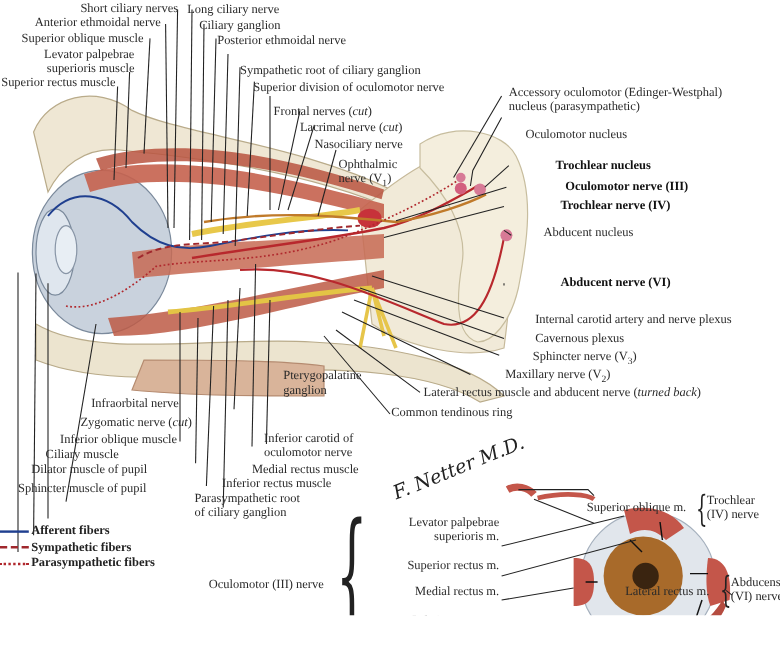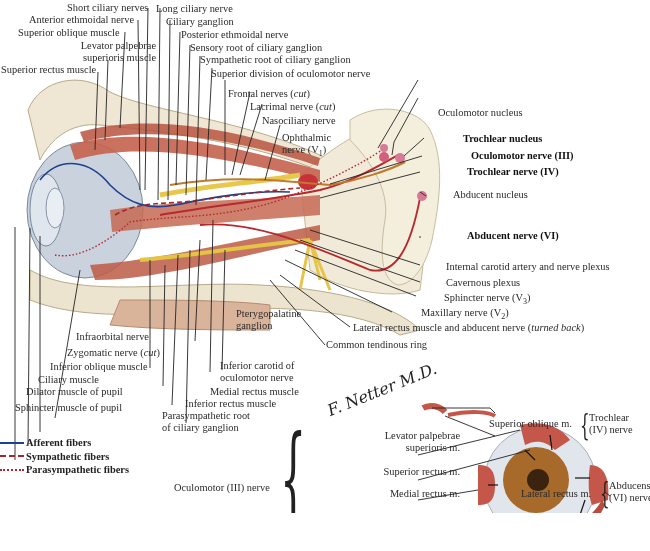--- a/index.html
+++ b/index.html
@@ -2,21 +2,21 @@
 <html><head>
 <meta charset="utf-8">
 <style>
   html, body { margin:0; padding:0; background:#ffffff; }
   #stage { position:relative; width:650px; height:513px; overflow:hidden; background:#fff;
     font-family:"Liberation Serif","DejaVu Serif",serif; color:#222; }
   #art { position:absolute; left:0; top:0; width:650px; height:551px; }
   .lbl { position:absolute; font-size:10.4px; line-height:12px; white-space:nowrap; color:#2a2a2a; }
   .lbl.b { font-weight:bold; color:#111;margin-left:17px; }
   .lbl i { font-style:italic; }
-  .lbl.r { text-align:right;margin-left:44px; }
+  .lbl.r { text-align:right; }
   .legend { position:absolute; left:0; top:436px; font-size:10.4px; line-height:13.5px; font-weight:bold; color:#222; }
   .legend .row { display:flex; align-items:center; height:13.5px; }
   .legend .sw { width:24px; height:0; margin-right:2px; }
   .sig { position:absolute; left:324px; top:380px; font-family:"DejaVu Serif",serif; font-style:italic; font-size:16px; transform:rotate(-22deg); color:#222; }
   .lefteye { position:absolute; left:504px; top:525px; font-family:"Liberation Sans",sans-serif; font-weight:bold; font-size:10px; color:#222; }
   .brace { position:absolute; font-family:"DejaVu Serif",serif; color:#222; }
 </style>
 </head>
 <body>
 
@@ -139,31 +139,34 @@
   <div class="lbl" style="left:18px;top:27px">Superior oblique muscle</div>
   <div class="lbl r" style="left:33px;top:40px">
     <div style="padding-left:0">Levator palpebrae</div>
     <div style="padding-left:6px">superioris muscle</div>
   </div>
   <div class="lbl" style="left:1px;top:64px">Superior rectus muscle</div>
 
   <div class="lbl" style="left:156px;top:3px">Long ciliary nerve</div>
   <div class="lbl" style="left:166px;top:16px">Ciliary ganglion</div>
   <div class="lbl" style="left:181px;top:29px">Posterior ethmoidal nerve</div>
-  <div class="lbl" style="left:190px;top:42px">Sensory root of ciliary ganglion</div>
   <div class="lbl" style="left:200px;top:54px">Sympathetic root of ciliary ganglion</div>
   <div class="lbl" style="left:211px;top:68px">Superior division of oculomotor nerve</div>
   <div class="lbl" style="left:228px;top:88px"><span>Frontal nerves (</span><i>cut</i>)</div>
   <div class="lbl" style="left:250px;top:101px"><span>Lacrimal nerve (</span><i>cut</i>)</div>
   <div class="lbl" style="left:262px;top:115px">Nasociliary nerve</div>
   <div class="lbl" style="left:282px;top:132px">
     <div>Ophthalmic</div>
     <div><span>nerve (V</span><sub style="font-size:8px">1</sub>)</div>
   </div>
 
+  <div class="lbl" style="left:424px;top:72px">
+    <div>Accessory oculomotor (Edinger-Westphal)</div>
+    <div>nucleus (parasympathetic)</div>
+  </div>
   <div class="lbl" style="left:438px;top:107px">Oculomotor nucleus</div>
   <div class="lbl b" style="left:446px;top:133px">Trochlear nucleus</div>
   <div class="lbl b" style="left:454px;top:150px">Oculomotor nerve (III)</div>
   <div class="lbl b" style="left:450px;top:166px">Trochlear nerve (IV)</div>
   <div class="lbl" style="left:453px;top:189px">Abducent nucleus</div>
   <div class="lbl b" style="left:450px;top:230px">Abducent nerve (VI)</div>
   <div class="lbl" style="left:446px;top:261px">Internal carotid artery and nerve plexus</div>
   <div class="lbl" style="left:446px;top:277px">Cavernous plexus</div>
   <div class="lbl" style="left:444px;top:292px"><span>Sphincter nerve (V</span><sub style="font-size:8px">3</sub>)</div>
   <div class="lbl" style="left:421px;top:307px"><span>Maxillary nerve (V</span><sub style="font-size:8px">2</sub>)</div>

